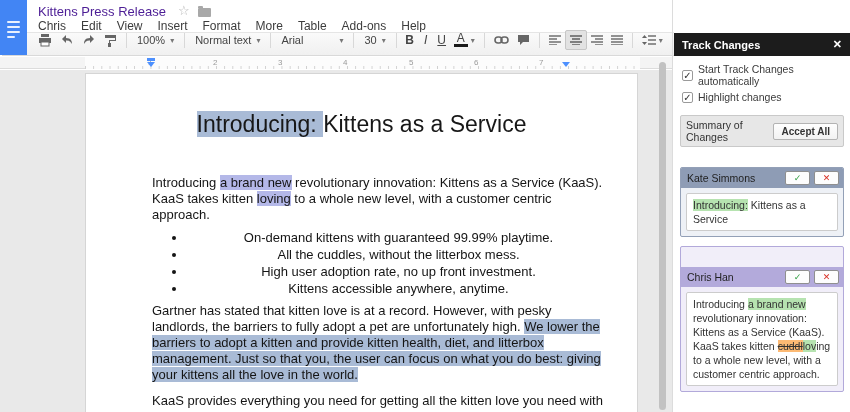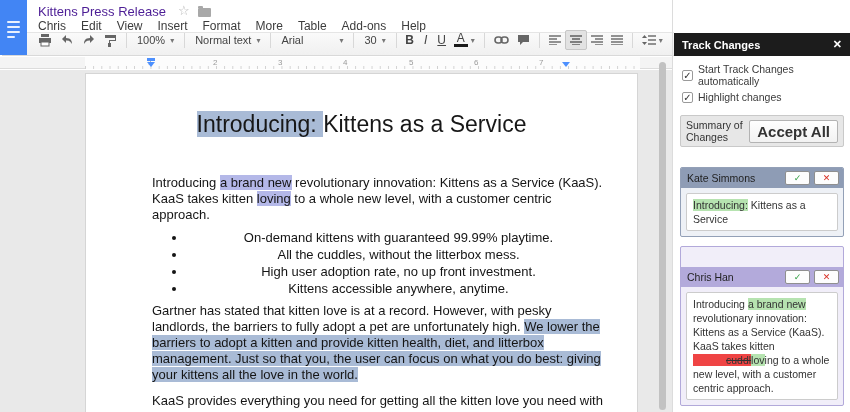--- a/index.html
+++ b/index.html
@@ -59,42 +59,42 @@
   .doc-h1 { font-size:23px; font-weight:400; color:#171717; text-align:center; line-height:27px;
             margin-bottom:37px; white-space:nowrap; }
   .doc-body { font-size:13px; line-height:16px; color:#151515; width:458px; }
   .doc-body p { margin:0; }
   .p1 { margin-bottom:6px !important; }
   .doc-ul { list-style:disc; padding-left:35px; margin-bottom:6px; line-height:17px;text-align:center; }
   .p2 { margin-bottom:10px !important; }
   .hb { background:#a9bbd6; }
   .hp { background:#b4b8e8; }
   .hg { background:#b6e3b0; }
-  .hr { background:#ef4444; text-decoration:line-through;padding-left:33px; }
+  .hr { background:#fdba74; text-decoration:line-through; }
 
   #doc-scrollbar { position:absolute; left:659px; top:62px; width:7px; height:348px; }
   #doc-scrollbar .thumb { width:7px; height:100%; background:#c2c2c2; border-radius:4px; }
   #panel-divider { position:absolute; left:672px; top:0; width:1px; height:412px; background:#dcdcdc; }
 
   
   #panel { position:absolute; left:674px; top:33px; width:176px; height:333px; background:#fff;
            font-size:10.5px; color:#333; }
   .panel-header { height:23px; background:#1c1c1c; color:#fff; display:flex; align-items:center;
            padding:0 8px; font-weight:bold; font-size:11px; }
   .panel-header .ph-title { flex:1; }
   .panel-close { color:#fff; font-size:11px; cursor:default; }
   .panel-checks { padding:7px 8px 4px; }
   .check-row { display:flex; align-items:center; gap:5px; margin-bottom:4px; font-size:10.5px; color:#3a3a3a; }
   .checkbox { width:11px; height:11px; background:#fff; border:1px solid #9a9a9a; border-radius:2px;
            font-size:10px; line-height:9px; text-align:center; color:#333; flex:none; }
   .summary-box { margin:4px 6px 8px; border:1px solid #c9c9c9; background:#e7e7e7; border-radius:2px; }
   .summary-head { display:flex; align-items:center; padding:3px 5px; }
   .summary-title { flex:1; font-size:10.5px; color:#333; }
   .accept-all-btn { background:linear-gradient(#fefefe,#f2f2f2); border:1px solid #b3b3b3; border-radius:2px;
-           font-size:15px; font-weight:bold; color:#333; padding:2px 7px; }
+           font-size:10px; font-weight:bold; color:#333; padding:2px 7px; }
   .summary-lines { padding:1px 6px 5px; font-size:10px; color:#444; line-height:13px; }
 
   .change-card { margin:0 6px 9px; border-radius:2px; overflow:hidden; }
   .card-slate { border:1px solid #93a0b7; background:#eef1f6;margin-top:20px; }
   .card-purple { border:1px solid #b2a9da; background:#f1eef9; }
   .card-head { display:flex; align-items:center; padding:3px 4px 3px 6px; }
   .card-slate .card-head { background:#8e9cb5; }
   .card-purple .card-head { background:#b3aadb;margin-top:20px; }
   .card-author { flex:1; font-size:10.5px; color:#1f1f1f; }
   .card-btn { width:25px; height:14px; background:#fdfdfd; border:1px solid #8f8f8f; border-radius:2px;

